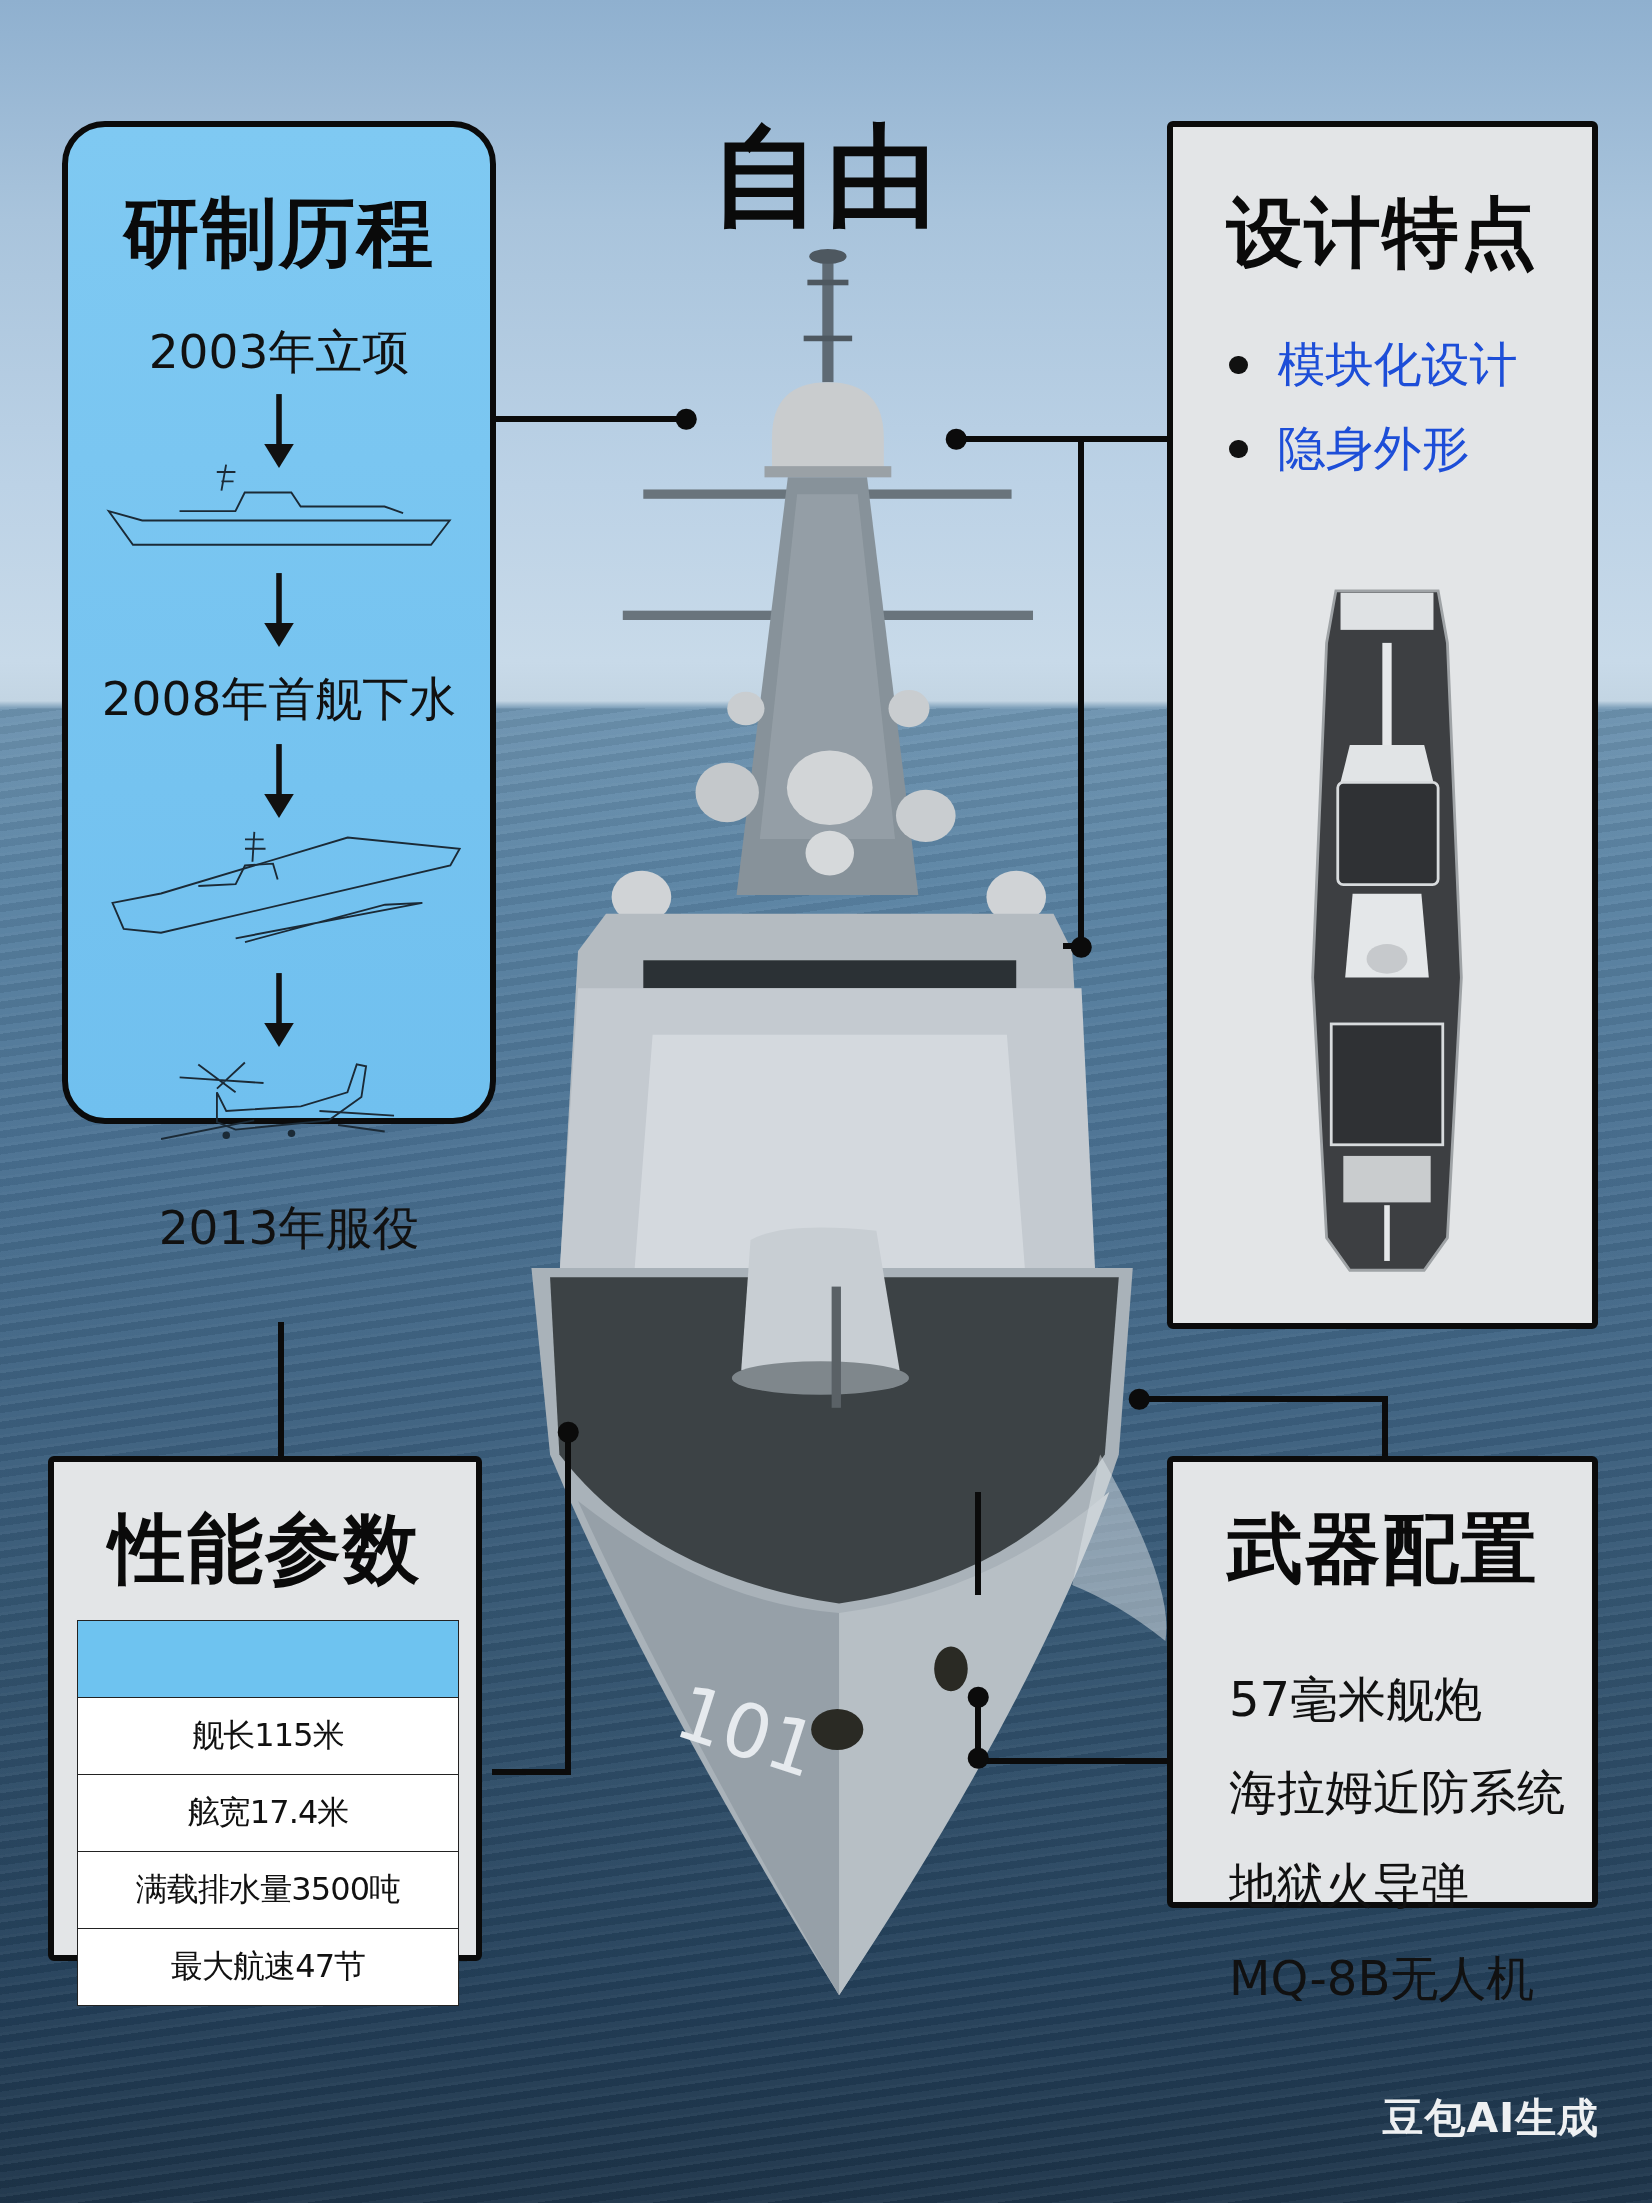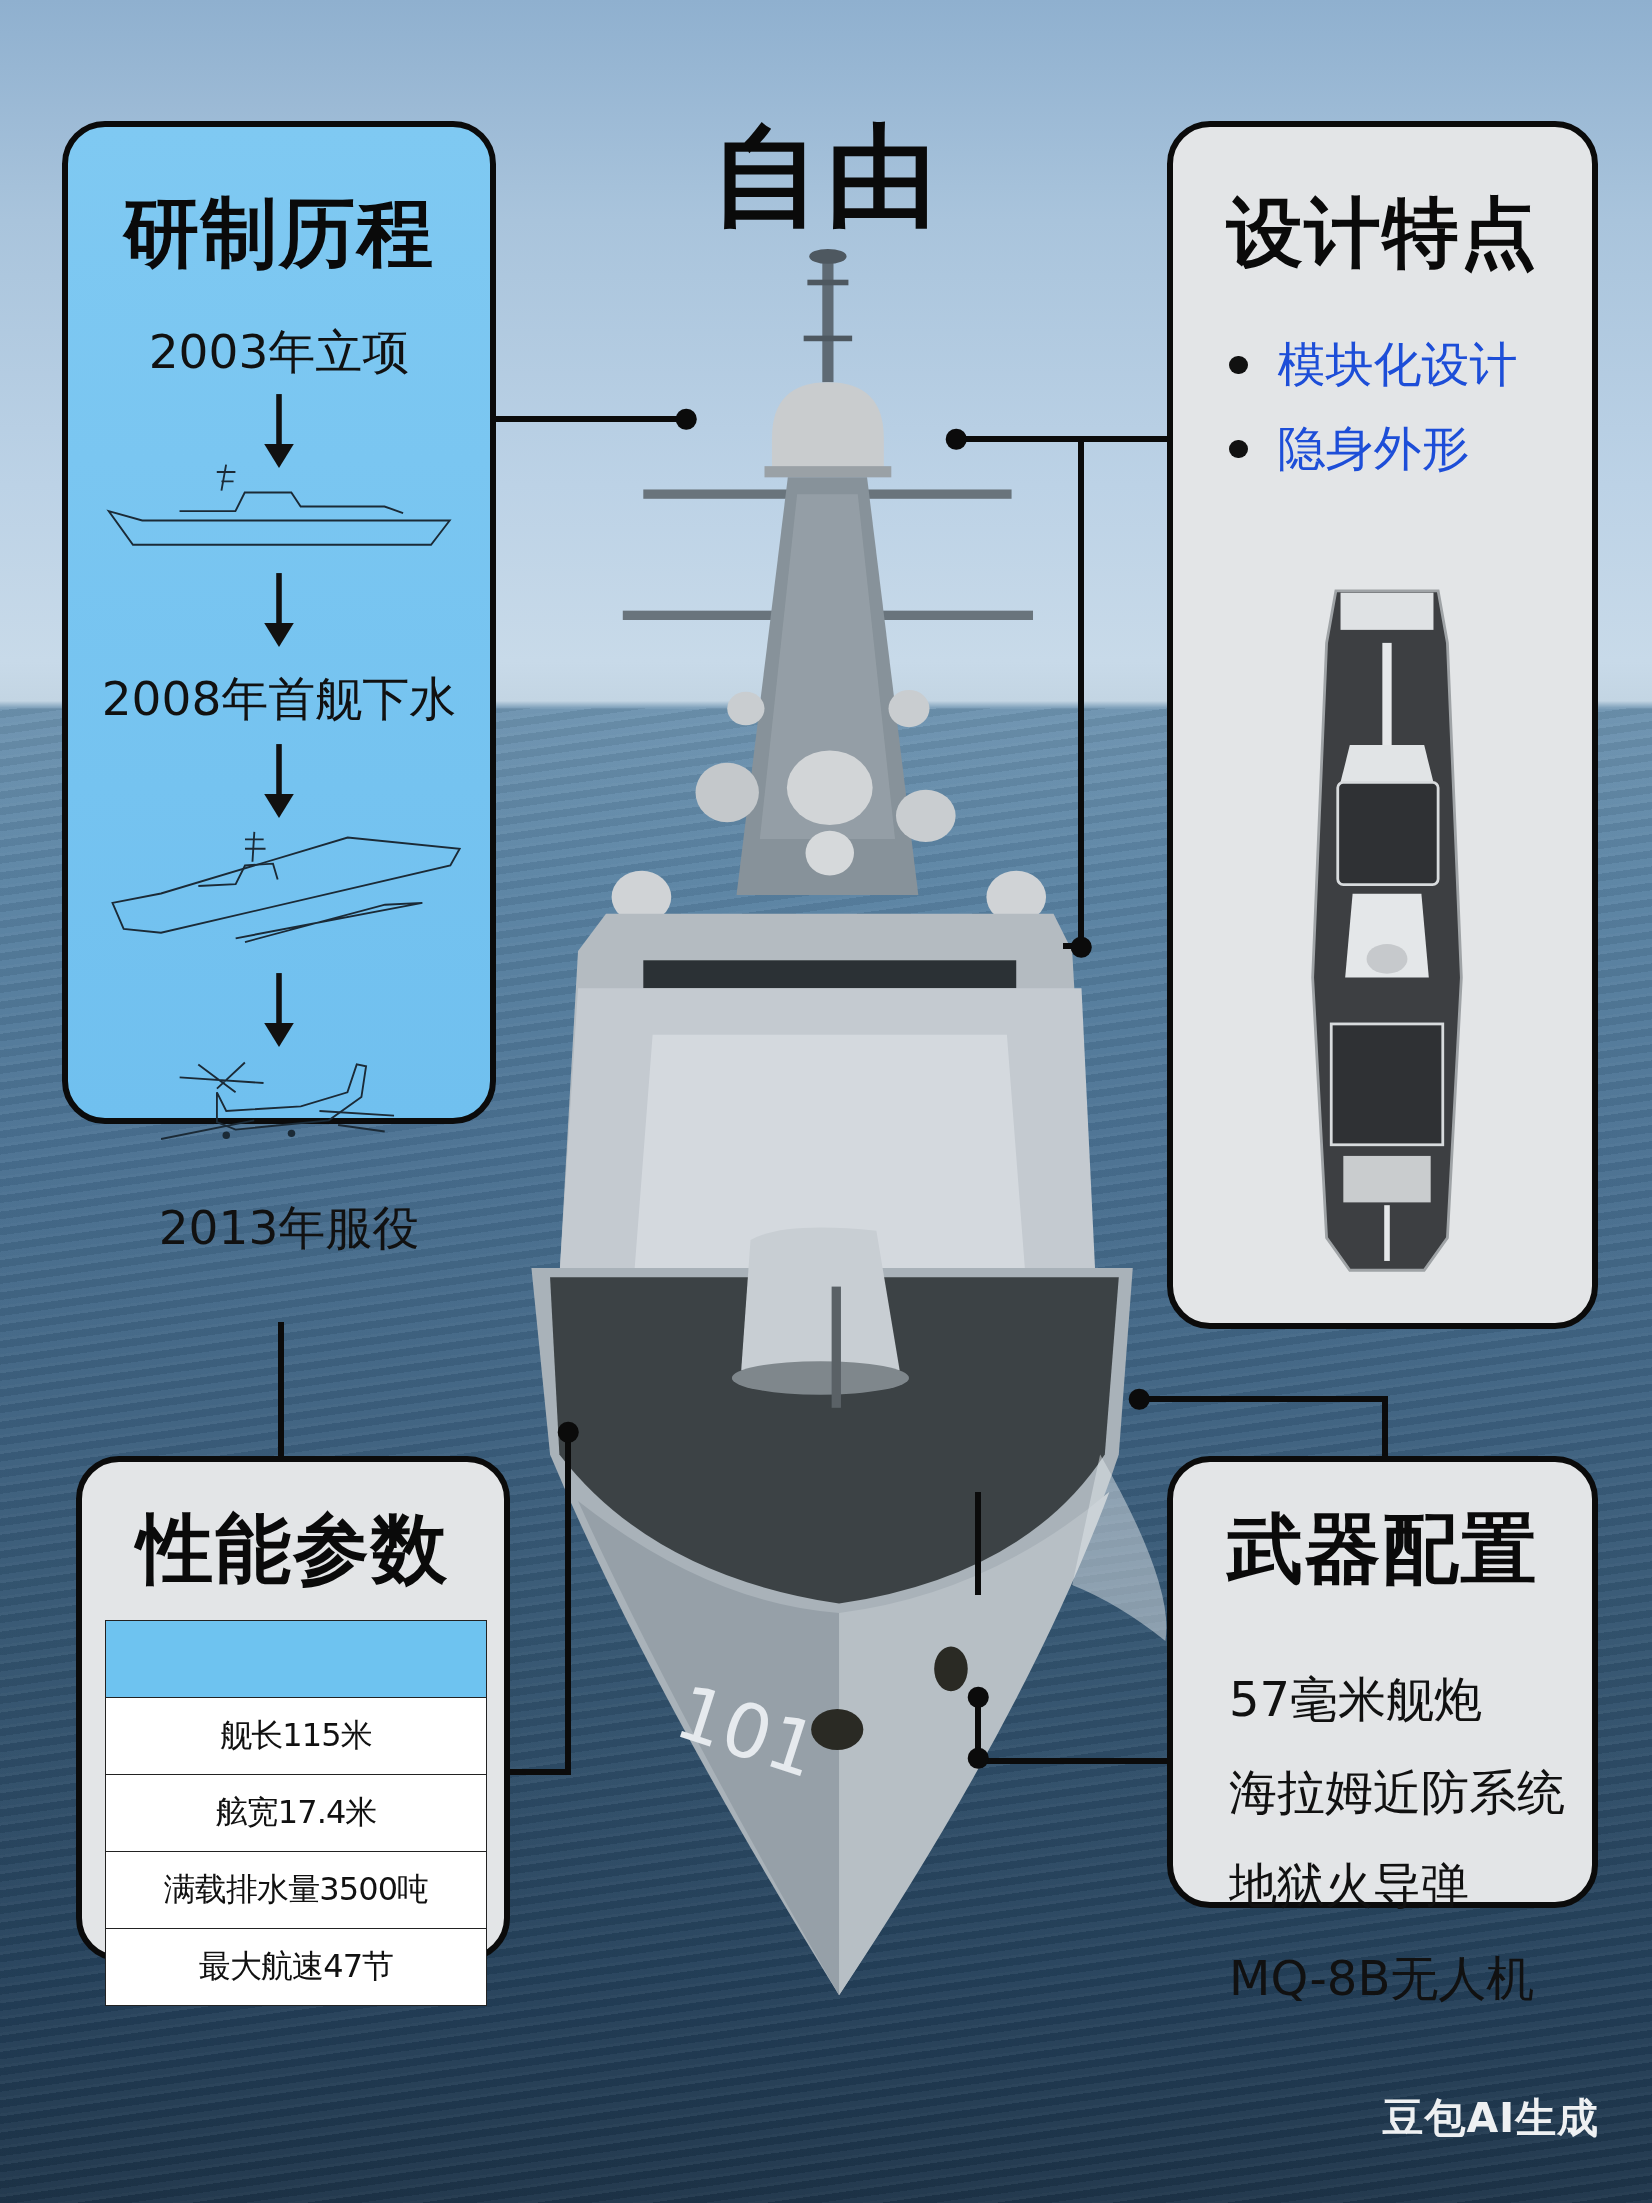--- a/index.html
+++ b/index.html
@@ -18,21 +18,21 @@
     background: repeating-linear-gradient(172deg, rgba(255,255,255,0.05) 0 2.8px, rgba(0,0,0,0.05) 2.8px 10.3px, rgba(255,255,255,0.03) 10.3px 16px);
   }
   .title {
     position:absolute; left:0; width:1653px; top:103px; text-align:center;
     font-size:110px; font-weight:bold; color:#0a0a0a; letter-spacing:5.6px;
   }
   .panel {
     position:absolute; border:6.5px solid #0b0b0b; border-radius:43px; box-sizing:border-box;
   }
   .panel-blue { background:linear-gradient(180deg,#7fc9f2,#70c0ef); }
-  .panel-gray { background:#e3e5e7; }
+  .panel-gray { background:#e3e5e7;border-radius:6px; }
   .panel-title {
     position:absolute; left:0; right:0; text-align:center;
     font-size:76px; font-weight:bold; color:#0a0a0a; letter-spacing:1.9px;
   }
   .tl-text {
     position:absolute; left:0; right:0; text-align:center;
     font-size:47px; color:#111; font-weight:500;
   }
   .arrow { position:absolute; left:50%; transform:translateX(-50%); width:37px; height:76px; }
   .feature-list { position:absolute; left:56px; top:196px; }
@@ -198,21 +198,21 @@
     <path d="M45 170 L125 170 L135 210 L35 210 Z" fill="#e1e4e6"></path>
     <rect x="32" y="210" width="108" height="110" rx="6" fill="#2f3134" stroke="#d8dbdd" stroke-width="3"></rect>
     <path d="M48 330 L122 330 L130 420 L40 420 Z" fill="#e4e7e9"></path>
     <ellipse cx="85" cy="400" rx="22" ry="16" fill="#c6c9cc"></ellipse>
     <rect x="25" y="470" width="120" height="130" fill="#2f3134" stroke="#d8dbdd" stroke-width="3"></rect>
     <rect x="38" y="612" width="94" height="50" fill="#c9ccce"></rect>
     <rect x="82" y="665" width="6" height="60" fill="#e6e8ea"></rect>
   </svg>
 </div>
 
-<div class="panel panel-gray" style="left:76px;top:1456px;width:434px;height:505px;">
+<div class="panel panel-gray" style="left:48px;top:1456px;width:434px;height:505px;">
   <div class="panel-title" style="top:37px;">性能参数</div>
   <div class="spec-table">
     <div class="spec-head"></div>
     <div class="spec-row">舰长115米</div>
     <div class="spec-row">舷宽17.4米</div>
     <div class="spec-row">满载排水量3500吨</div>
     <div class="spec-row">最大航速47节</div>
   </div>
 </div>
 

